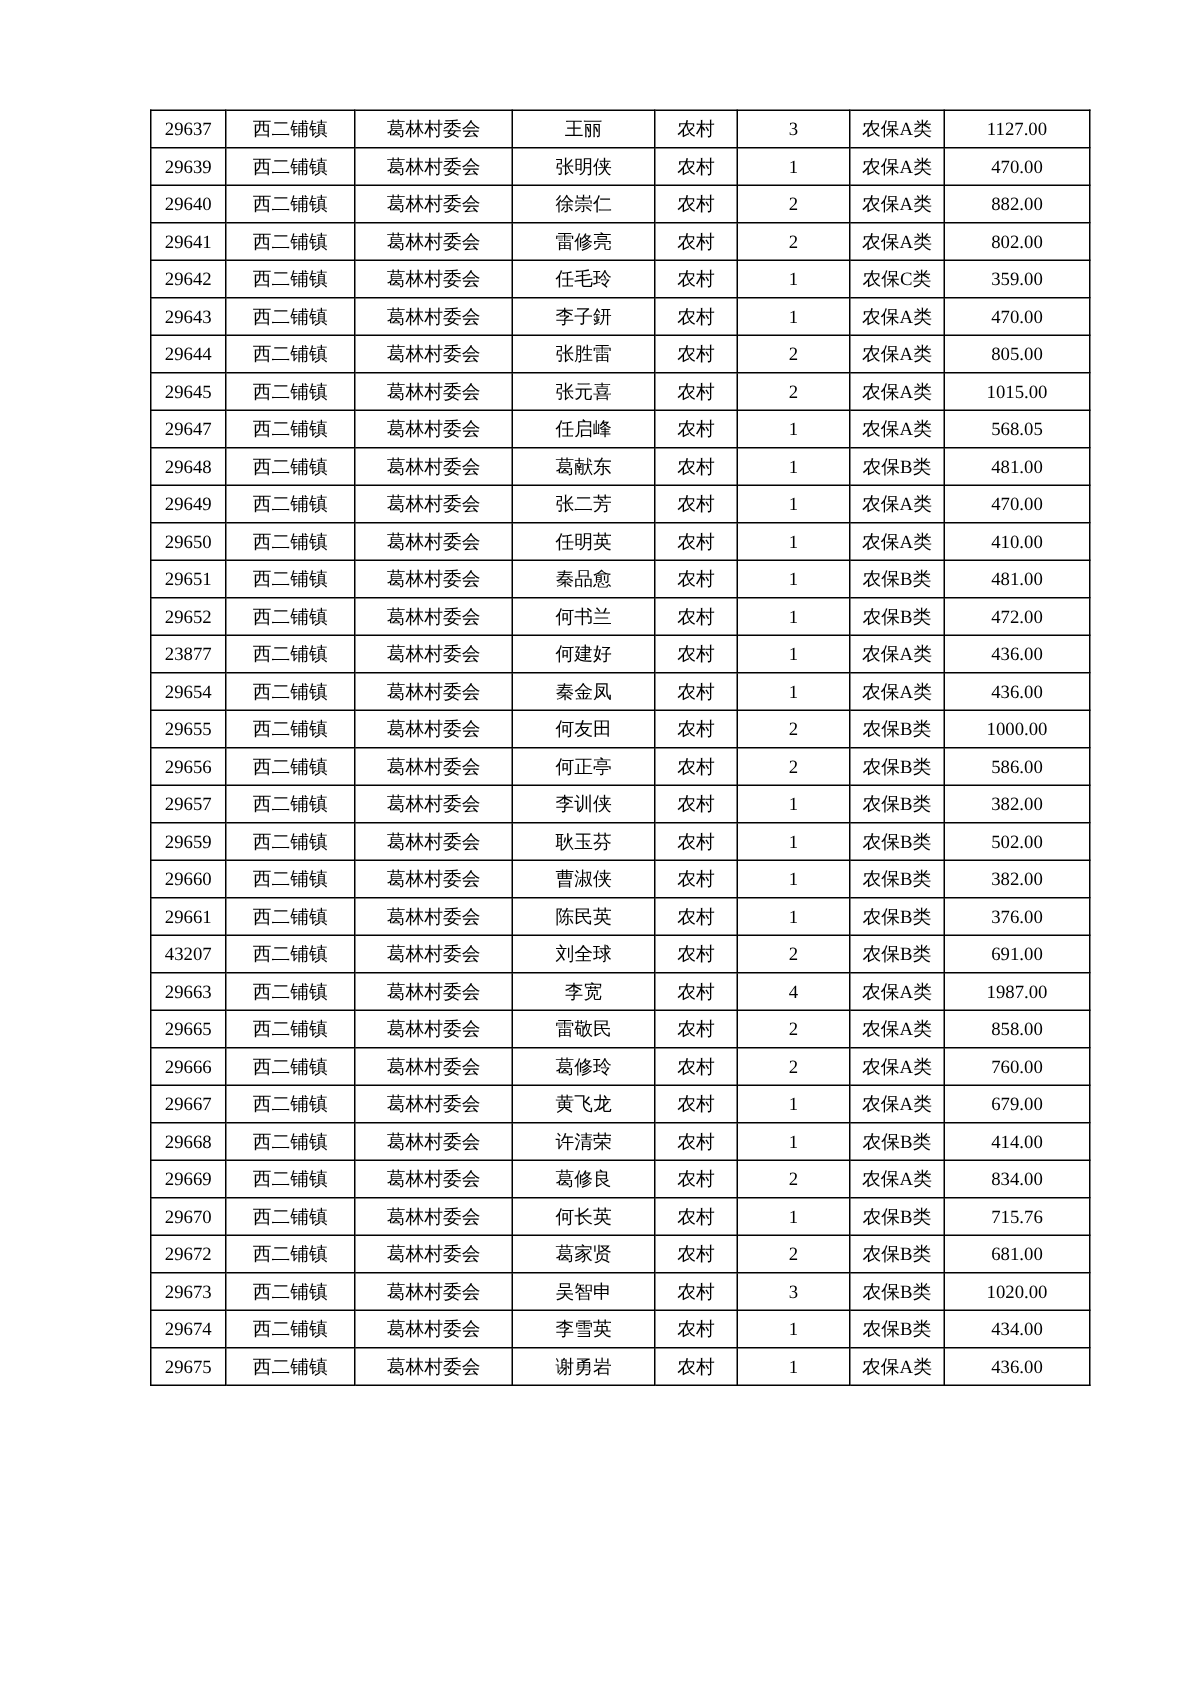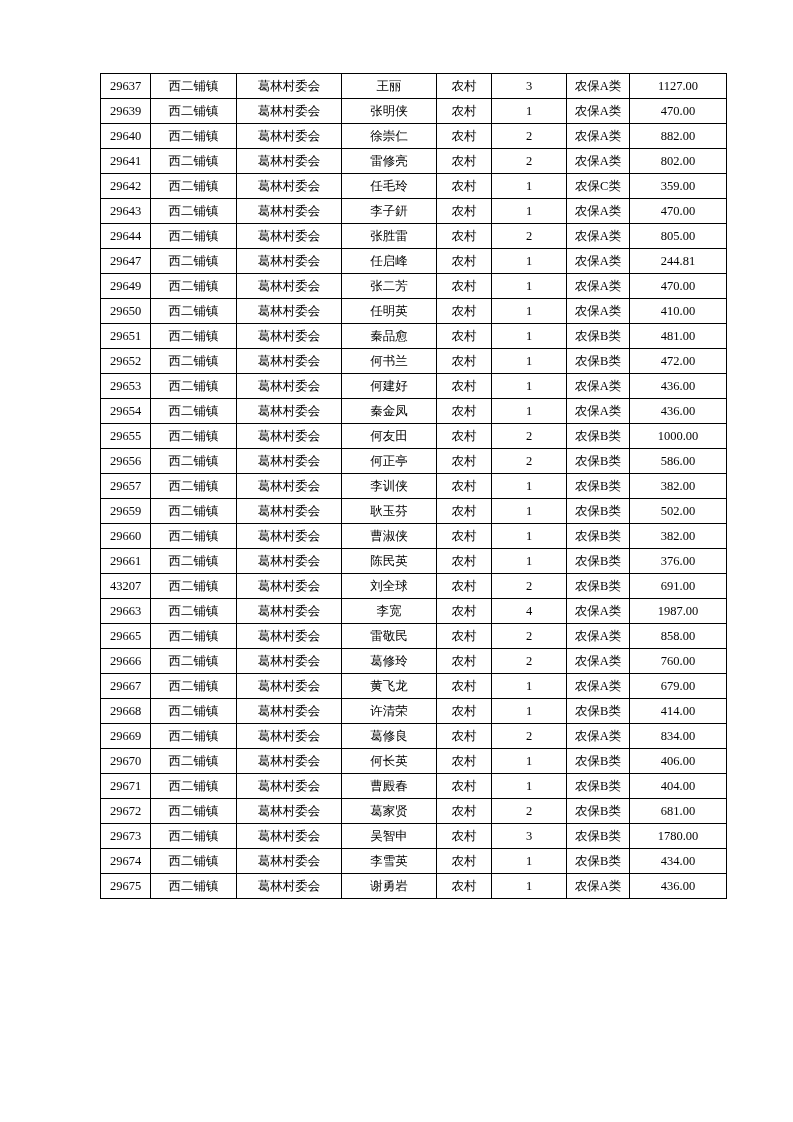--- a/index.html
+++ b/index.html
@@ -125,28 +125,48 @@
     <td>29644</td>
     <td>西二铺镇</td>
     <td>葛林村委会</td>
     <td>张胜雷</td>
     <td>农村</td>
     <td>2</td>
     <td>农保A类</td>
     <td>805.00</td>
   </tr>
         <tr>
+    <td>29645</td>
+    <td>西二铺镇</td>
+    <td>葛林村委会</td>
+    <td>张元喜</td>
+    <td>农村</td>
+    <td>2</td>
+    <td>农保A类</td>
+    <td>1015.00</td>
+  </tr>
+        <tr>
     <td>29647</td>
     <td>西二铺镇</td>
     <td>葛林村委会</td>
     <td>任启峰</td>
     <td>农村</td>
     <td>1</td>
     <td>农保A类</td>
-    <td>244.81</td>
+    <td>568.05</td>
+  </tr>
+        <tr>
+    <td>29648</td>
+    <td>西二铺镇</td>
+    <td>葛林村委会</td>
+    <td>葛献东</td>
+    <td>农村</td>
+    <td>1</td>
+    <td>农保B类</td>
+    <td>481.00</td>
   </tr>
         <tr>
     <td>29649</td>
     <td>西二铺镇</td>
     <td>葛林村委会</td>
     <td>张二芳</td>
     <td>农村</td>
     <td>1</td>
     <td>农保A类</td>
     <td>470.00</td>
@@ -175,21 +195,21 @@
     <td>29652</td>
     <td>西二铺镇</td>
     <td>葛林村委会</td>
     <td>何书兰</td>
     <td>农村</td>
     <td>1</td>
     <td>农保B类</td>
     <td>472.00</td>
   </tr>
         <tr>
-    <td>29653</td>
+    <td>23877</td>
     <td>西二铺镇</td>
     <td>葛林村委会</td>
     <td>何建好</td>
     <td>农村</td>
     <td>1</td>
     <td>农保A类</td>
     <td>436.00</td>
   </tr>
         <tr>
     <td>29654</td>
@@ -332,51 +352,41 @@
     <td>834.00</td>
   </tr>
         <tr>
     <td>29670</td>
     <td>西二铺镇</td>
     <td>葛林村委会</td>
     <td>何长英</td>
     <td>农村</td>
     <td>1</td>
     <td>农保B类</td>
-    <td>406.00</td>
-  </tr>
-        <tr>
-    <td>29671</td>
-    <td>西二铺镇</td>
-    <td>葛林村委会</td>
-    <td>曹殿春</td>
-    <td>农村</td>
-    <td>1</td>
-    <td>农保B类</td>
-    <td>404.00</td>
+    <td>715.76</td>
   </tr>
         <tr>
     <td>29672</td>
     <td>西二铺镇</td>
     <td>葛林村委会</td>
     <td>葛家贤</td>
     <td>农村</td>
     <td>2</td>
     <td>农保B类</td>
     <td>681.00</td>
   </tr>
         <tr>
     <td>29673</td>
     <td>西二铺镇</td>
     <td>葛林村委会</td>
     <td>吴智申</td>
     <td>农村</td>
     <td>3</td>
     <td>农保B类</td>
-    <td>1780.00</td>
+    <td>1020.00</td>
   </tr>
         <tr>
     <td>29674</td>
     <td>西二铺镇</td>
     <td>葛林村委会</td>
     <td>李雪英</td>
     <td>农村</td>
     <td>1</td>
     <td>农保B类</td>
     <td>434.00</td>

